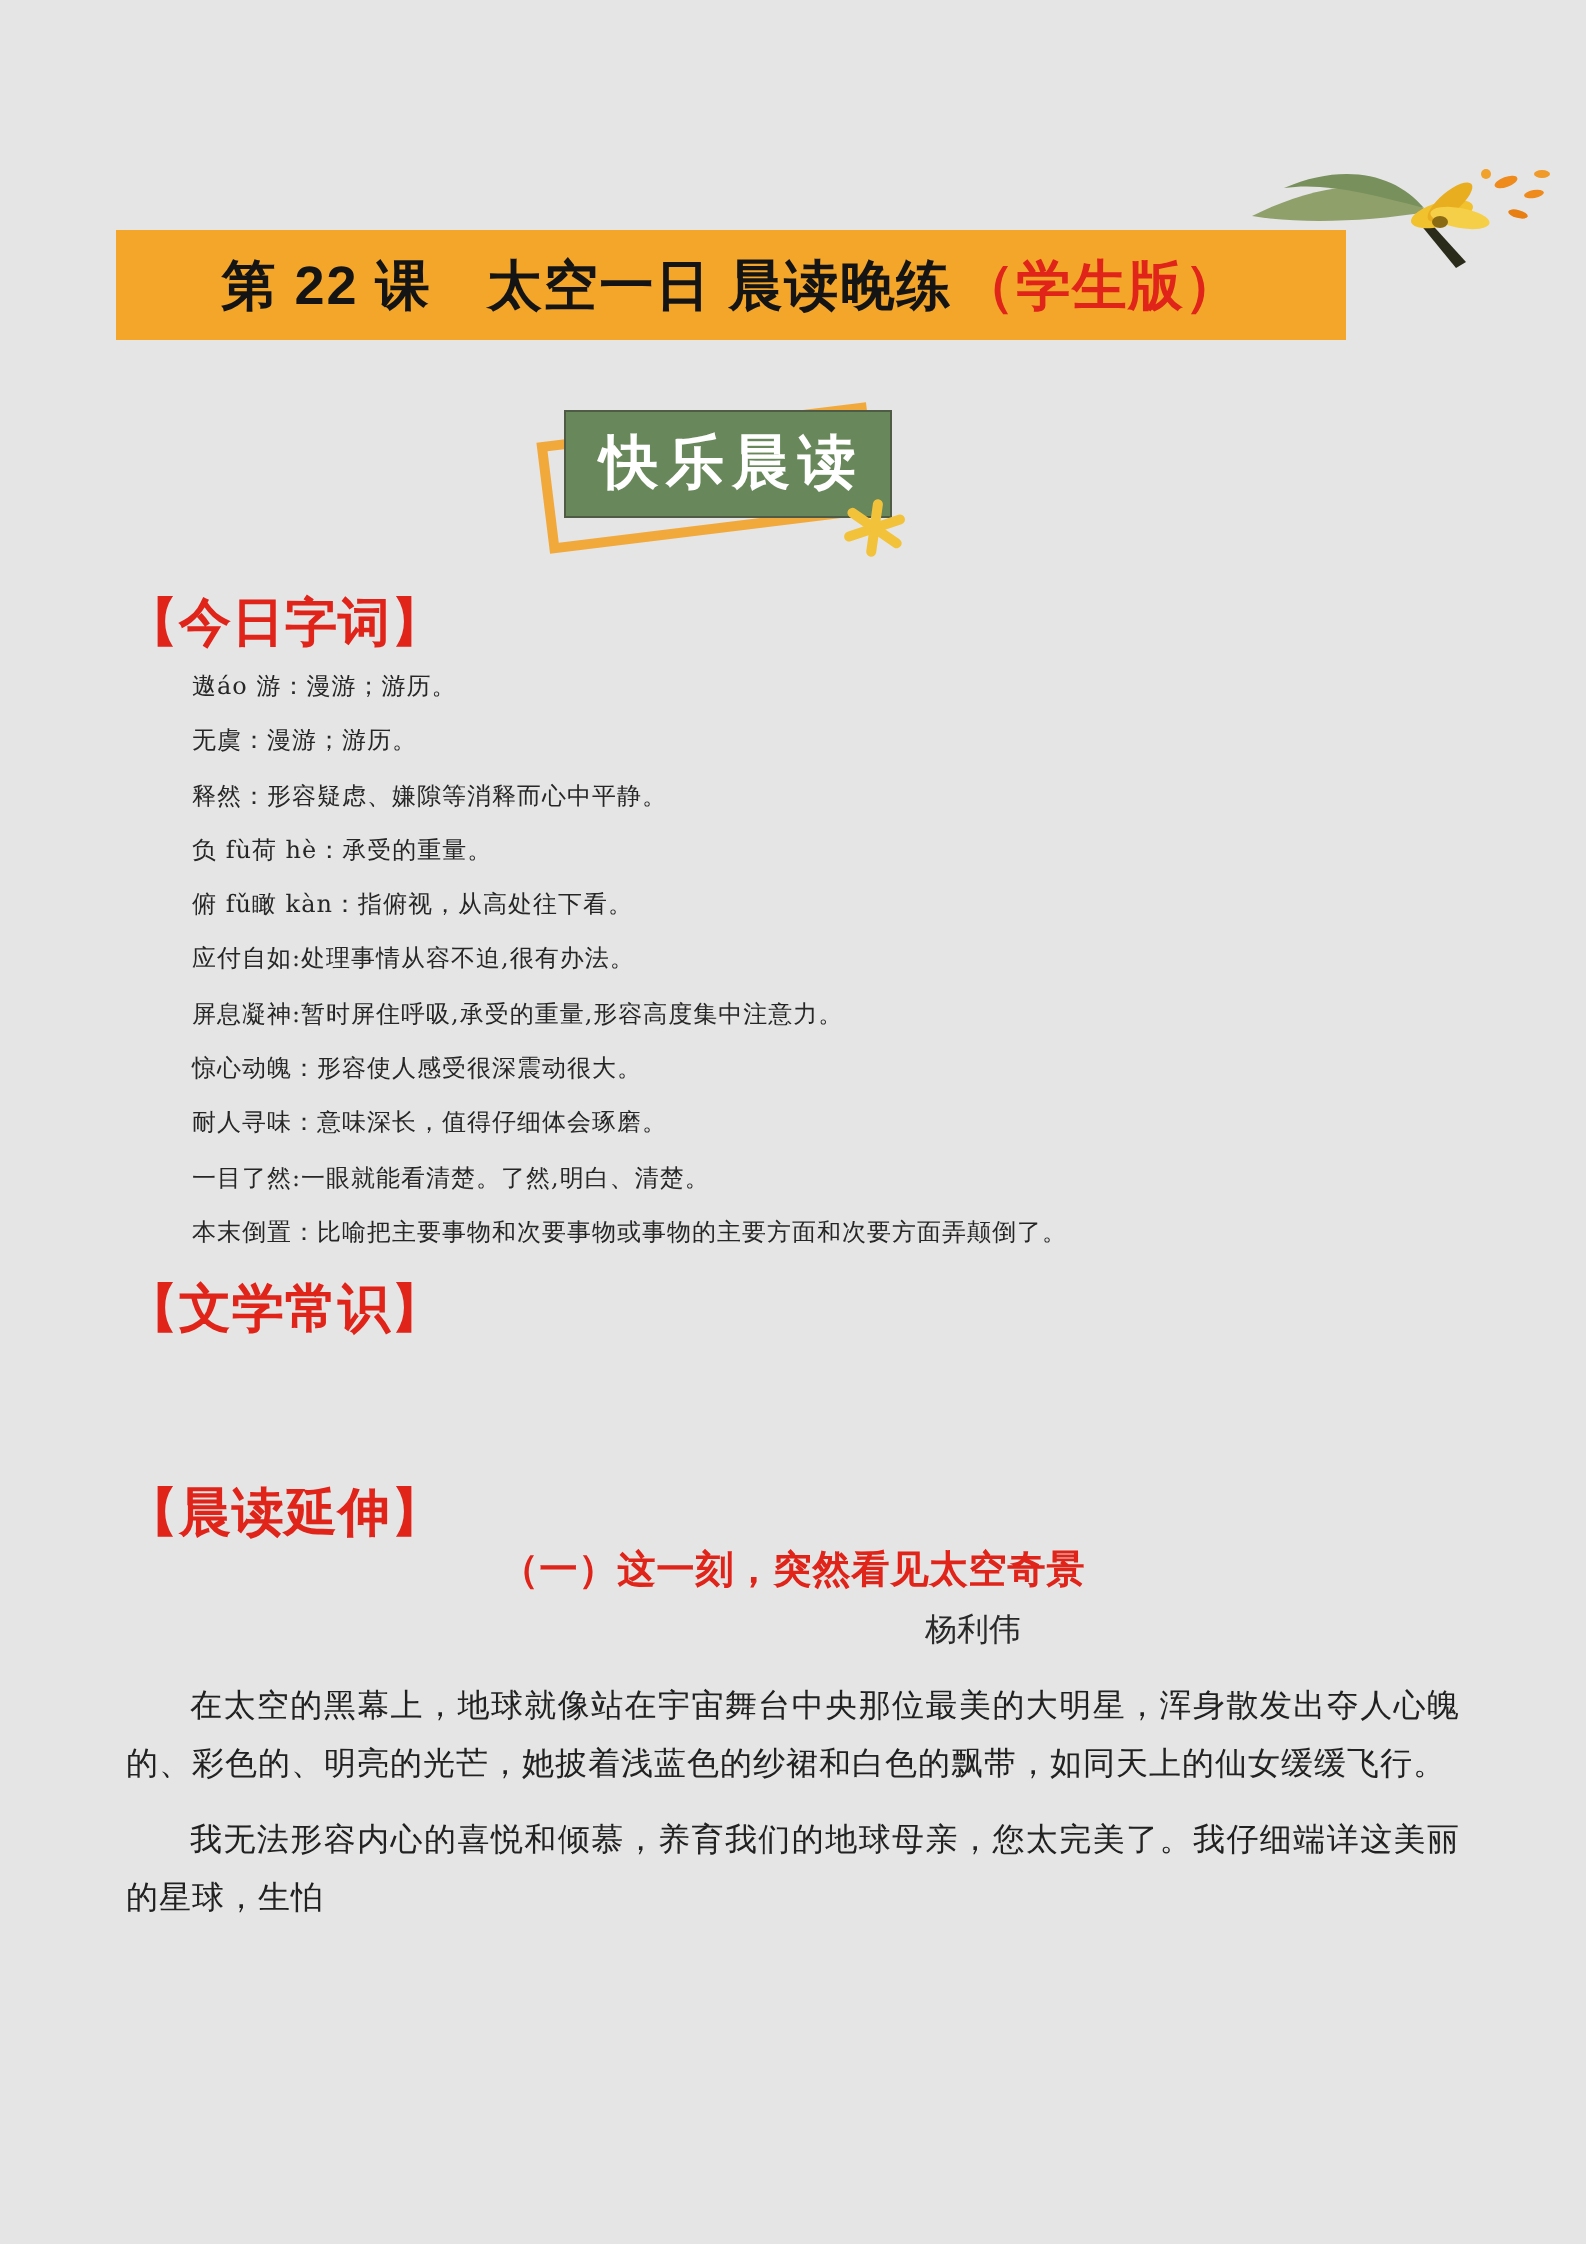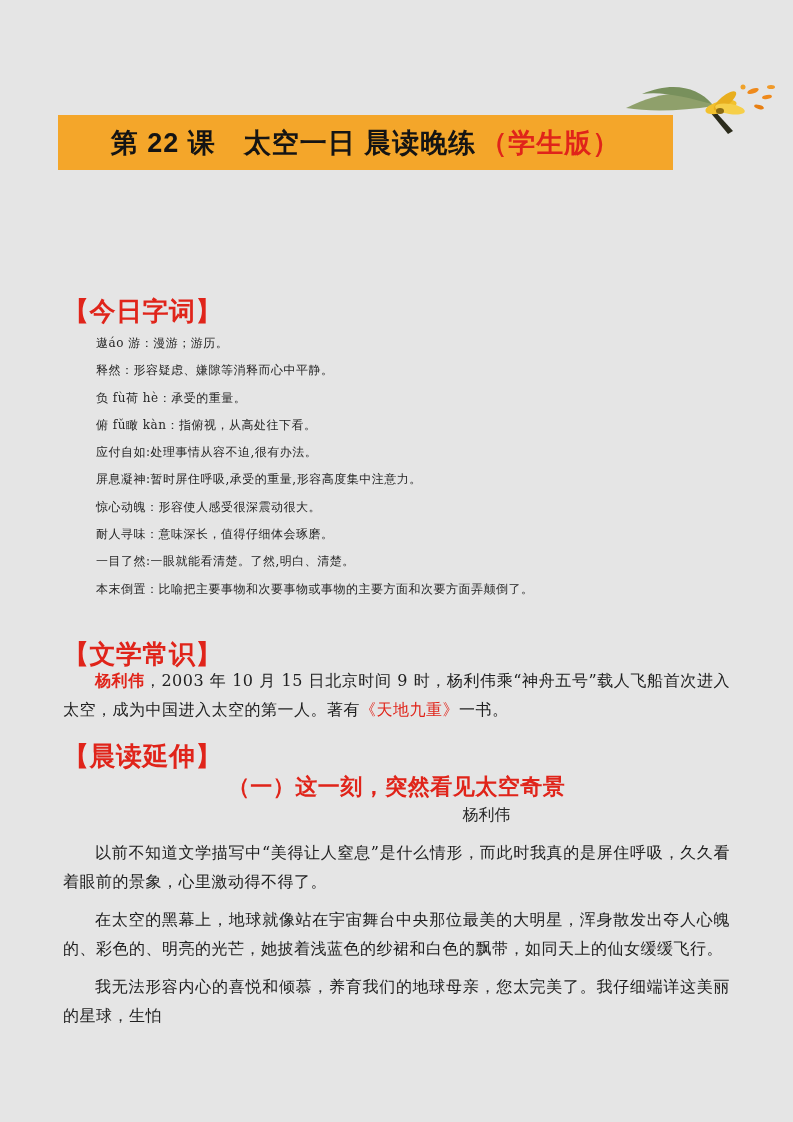--- a/index.html
+++ b/index.html
@@ -58,21 +58,21 @@
     position:absolute; left:63px; top:666px; width:667px;
     font-size:16px; line-height:29px; letter-spacing:0.5px;
     text-indent:2em; text-align:justify; margin:0;
   }
   .red-strong { color:#e0241a; font-weight:bold; }
   .red-text  { color:#e0241a; }
 
   
   .article-title {
     position:absolute; left:63px; top:772px; width:667px;
-    text-align:center; font-size:22px; font-weight:bold; color:#e0241a;
+    text-align:center; font-size:19px; font-weight:bold; color:#e0241a;
     letter-spacing:0.5px; margin:0;
   }
   .article-author {
     position:absolute; left:243px; top:805px; width:487px;
     text-align:center; font-size:16px; color:#2a2a2a; margin:0;
   }
   .article-body { position:absolute; left:63px; top:838px; width:667px; }
   .article-body p {
     margin:0 0 9px 0; font-size:16px; line-height:29px; letter-spacing:0.5px;
     text-indent:2em; text-align:justify; color:#212121;
@@ -98,43 +98,53 @@
       <ellipse cx="110" cy="31" rx="15" ry="5" fill="#f6cf49" transform="rotate(10 110 31)"></ellipse>
       <ellipse cx="100" cy="33" rx="4" ry="3" fill="#8a6a12"></ellipse>
       <ellipse cx="133" cy="13" rx="6" ry="2.5" fill="#ef8a1c" transform="rotate(-20 133 13)"></ellipse>
       <ellipse cx="147" cy="19" rx="5" ry="2" fill="#ef8a1c" transform="rotate(-10 147 19)"></ellipse>
       <ellipse cx="151" cy="9" rx="4" ry="2" fill="#f09a2a"></ellipse>
       <ellipse cx="139" cy="29" rx="5" ry="2" fill="#e87f12" transform="rotate(15 139 29)"></ellipse>
       <circle cx="123" cy="9" r="2.5" fill="#f0a22a"></circle>
     </svg>
   </span>
 
+  <div class="badge-wrap">
+    <div class="badge-frame"></div>
+    <div class="badge-green">快乐晨读</div>
+    <span class="sparkle">
+      <svg width="34" height="30" viewBox="0 0 34 30">
+        <g stroke="#f2c33a" stroke-width="5" stroke-linecap="round">
+          <line x1="17" y1="3" x2="17" y2="27"></line>
+          <line x1="5" y1="9" x2="29" y2="21"></line>
+          <line x1="29" y1="9" x2="5" y2="21"></line>
+        </g>
+      </svg>
+    </span>
+  </div>
 
   <div class="sec-heading" style="top:294px;">【今日字词】</div>
   <ul class="vocab-list">
     <li>遨áo 游：漫游；游历。</li>
+    <li>无虞：漫游；游历。</li>
     <li>释然：形容疑虑、嫌隙等消释而心中平静。</li>
     <li>负 fù荷 hè：承受的重量。</li>
     <li>俯 fǔ瞰 kàn：指俯视，从高处往下看。</li>
     <li>应付自如:处理事情从容不迫,很有办法。</li>
     <li>屏息凝神:暂时屏住呼吸,承受的重量,形容高度集中注意力。</li>
     <li>惊心动魄：形容使人感受很深震动很大。</li>
     <li>耐人寻味：意味深长，值得仔细体会琢磨。</li>
     <li>一目了然:一眼就能看清楚。了然,明白、清楚。</li>
     <li>本末倒置：比喻把主要事物和次要事物或事物的主要方面和次要方面弄颠倒了。</li>
   </ul>
 
   <div class="sec-heading" style="top:637px;">【文学常识】</div>
-  <p class="lit-para">
-    <span class="red-strong">杨利伟</span><span>，2003 年 10 月 15 日北京时间 9 时，杨利伟乘“神舟五号”载人飞船首次进入太空，成为中国进入太空的第一人。著有</span><span class="red-text">《天地九重》</span><span>一书。</span>
-  </p>
 
   <div class="sec-heading" style="top:739px;">【晨读延伸】</div>
   <p class="article-title">（一）这一刻，突然看见太空奇景</p>
   <p class="article-author">杨利伟</p>
 
   <div class="article-body">
-    <p>以前不知道文学描写中“美得让人窒息”是什么情形，而此时我真的是屏住呼吸，久久看着眼前的景象，心里激动得不得了。</p>
     <p>在太空的黑幕上，地球就像站在宇宙舞台中央那位最美的大明星，浑身散发出夺人心魄的、彩色的、明亮的光芒，她披着浅蓝色的纱裙和白色的飘带，如同天上的仙女缓缓飞行。</p>
     <p>我无法形容内心的喜悦和倾慕，养育我们的地球母亲，您太完美了。我仔细端详这美丽的星球，生怕</p>
   </div>
 
 </div>
 
 </body></html>

